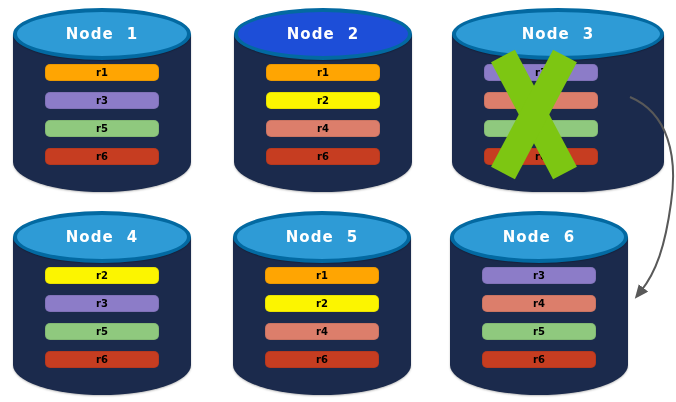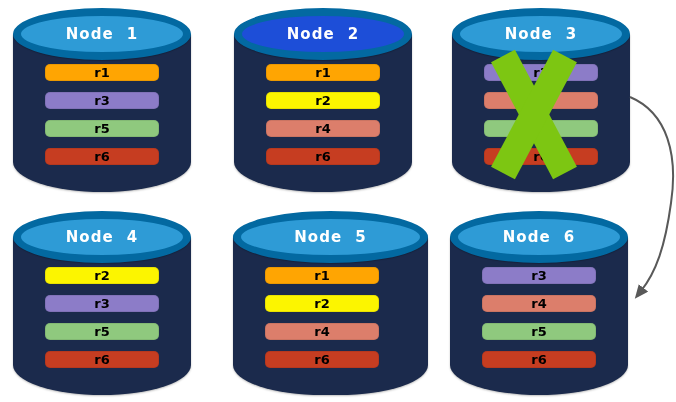--- a/index.html
+++ b/index.html
@@ -8,40 +8,40 @@
     font-family:"DejaVu Sans","Liberation Sans",sans-serif;overflow:hidden;
   }
   .cyl{position:absolute;width:178px;height:184px;}
   .cyl-side{
     position:absolute;left:0;right:0;top:26px;bottom:0;
     border-radius:0 0 89px 89px / 0 0 30px 30px;
     box-shadow:0 1px 2px rgba(0,0,0,.25);
   }
   .cyl-top{
     position:absolute;left:0;right:0;top:0;height:52px;
-    border-radius:50%;border:8px solid #0369a1;box-sizing:border-box;
+    border-radius:50%;border:4px solid #0369a1;box-sizing:border-box;
     display:flex;align-items:center;justify-content:center;
     box-shadow:0 1px 1px rgba(0,0,0,.2);
   }
   .cyl-title{
     color:#ffffff;font-weight:bold;font-size:15px;
     letter-spacing:1px;word-spacing:7px;white-space:nowrap;
   }
   .bars{
     position:absolute;left:32px;top:56px;width:114px;
     display:flex;flex-direction:column;gap:11px;
   }
   .bar{
     height:17px;border-radius:5px;text-align:center;
-    font-size:13px;font-weight:bold;line-height:17px;color:#000;
+    font-size:10px;font-weight:bold;line-height:17px;color:#000;
     box-shadow:0 0 0 1px rgba(0,0,0,.08) inset;
   }
   
-  .n1{left:13px;top:8px;}  .n2{left:234px;top:8px;}  .n3{left:452px;top:8px;}
-  .n4{left:13px;top:211px;} .n5{left:233px;top:211px;padding-left:17px;} .n6{left:450px;top:211px;}
+  .n1{left:13px;top:8px;}  .n2{left:234px;top:8px;}  .n3{left:452px;top:8px;padding-left:34px;}
+  .n4{left:13px;top:211px;} .n5{left:233px;top:211px;} .n6{left:450px;top:211px;}
   .overlay{position:absolute;left:0;top:0;pointer-events:none;}
 </style>
 </head>
 <body>
 
 <div class="canvas">
 
   <div class="cyl n1">
     <div class="cyl-side" style="background-color: rgb(27, 42, 76);"></div>
     <div class="cyl-top" style="background-color: rgb(46, 155, 214);">

